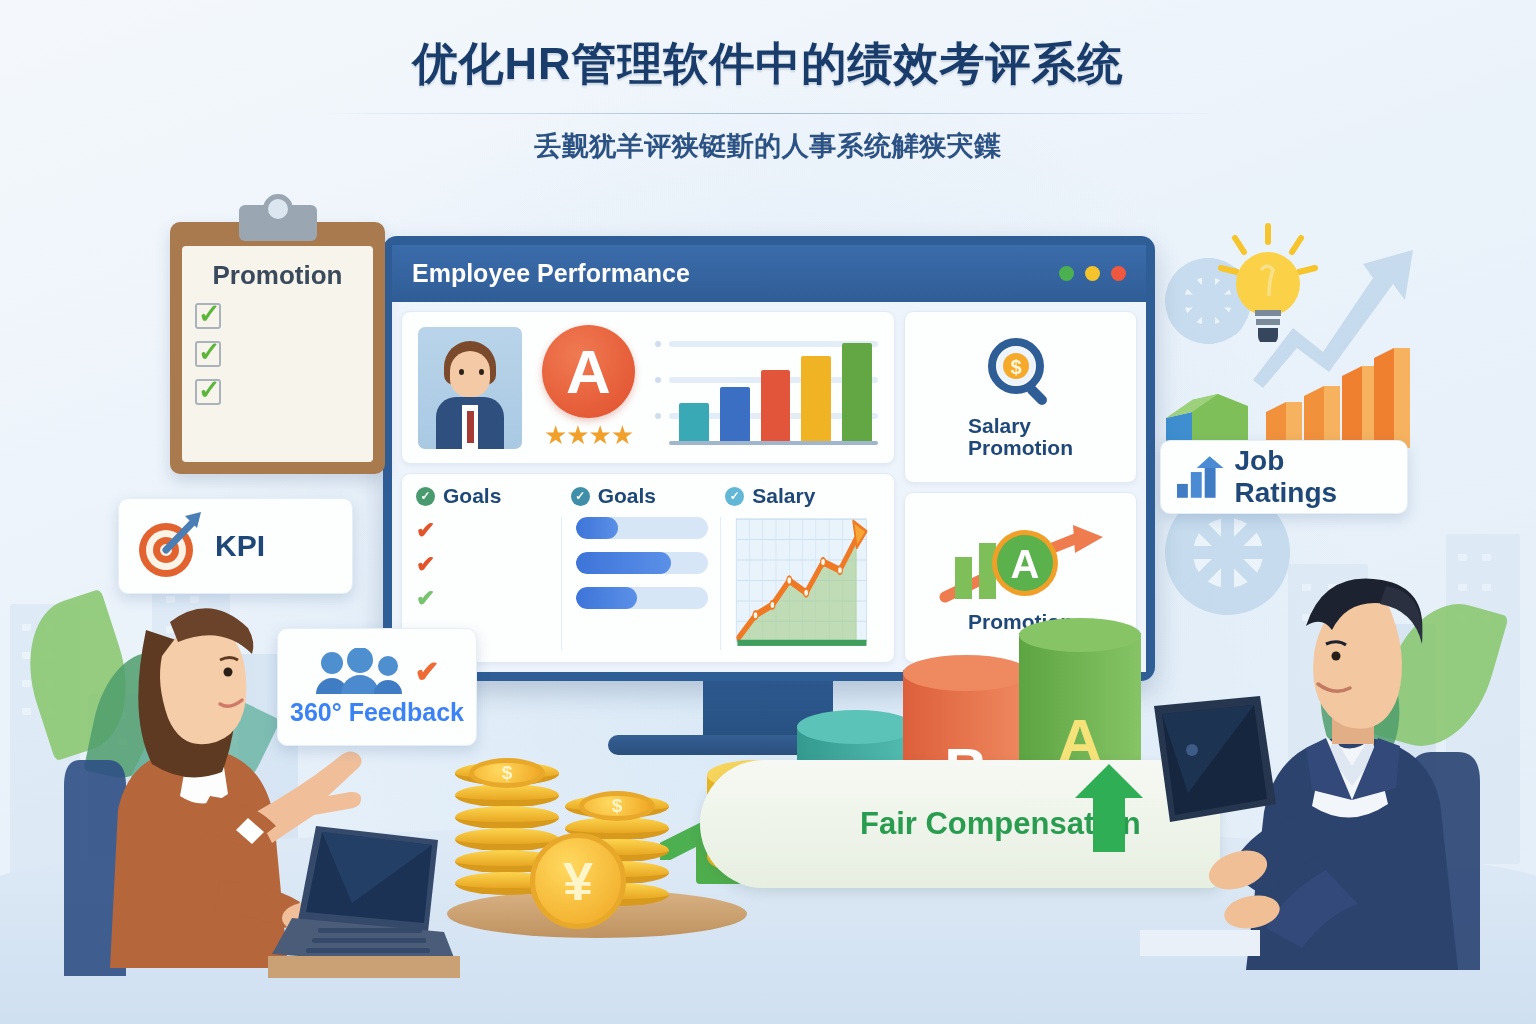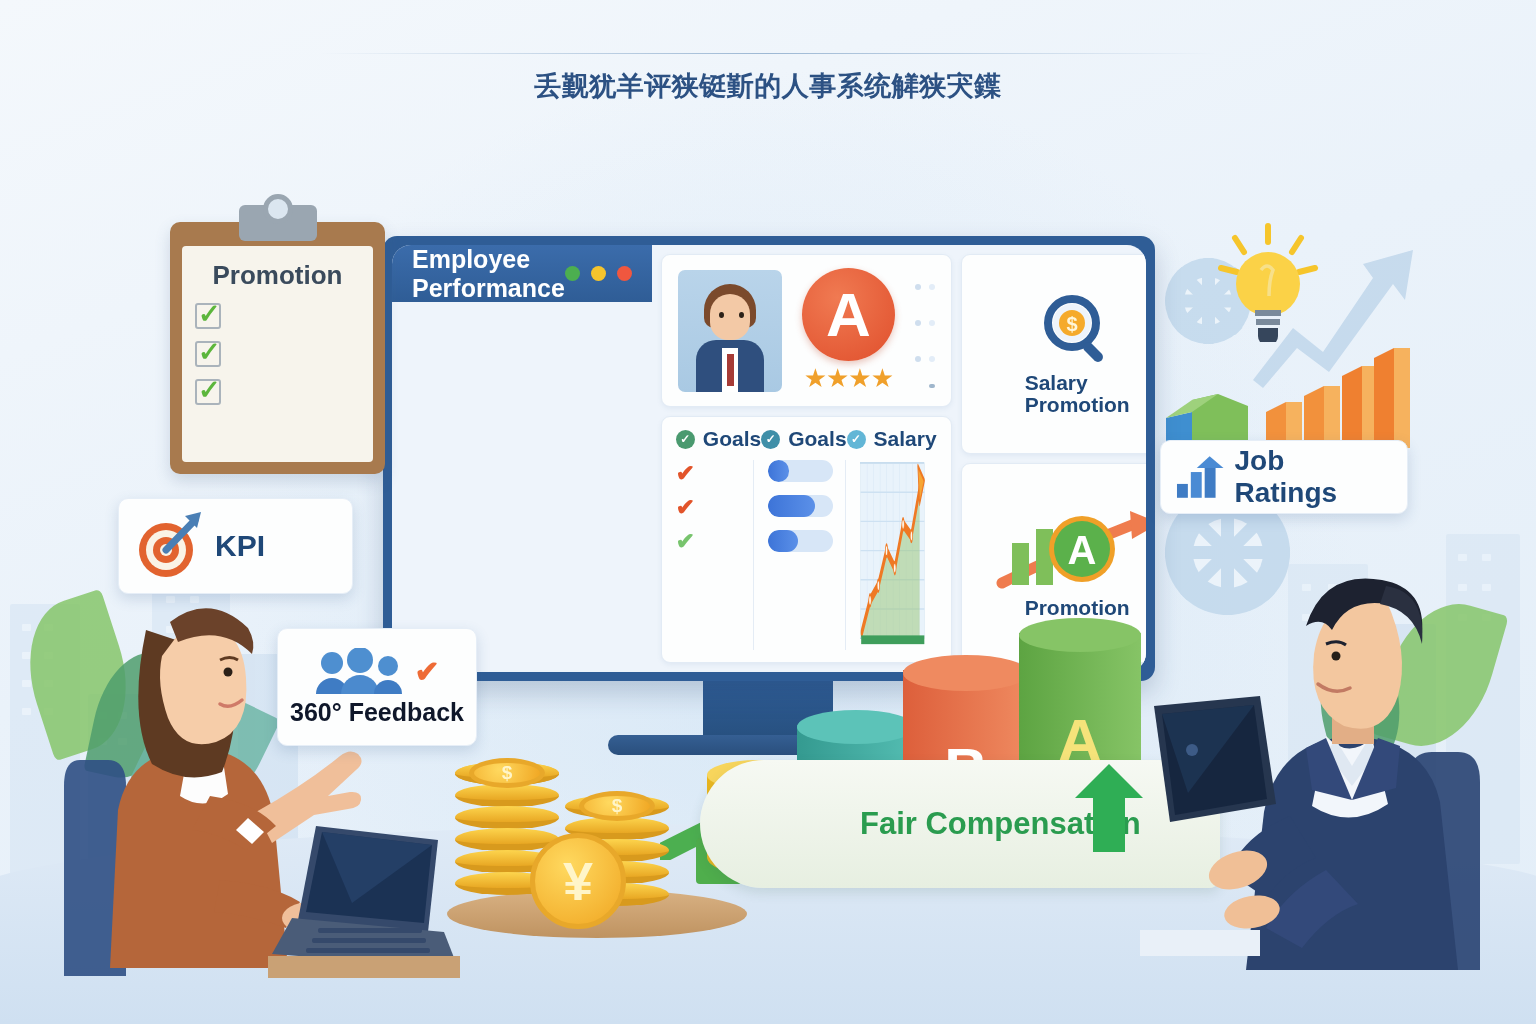--- a/index.html
+++ b/index.html
@@ -71,22 +71,22 @@
   .subtitle { font-size: 27px; font-weight: 700; color: #2c5183; letter-spacing: .5px; }
 
   
   .monitor {
     position: absolute; left: 383px; top: 236px; width: 772px; height: 445px;
     background: #2f5d96; border-radius: 14px; padding: 9px;
     box-shadow: 0 12px 26px rgba(30,60,100,.22);
     z-index: 14;
   }
   .monitor-inner {
-    width: 100%; height: 100%; background: #eef4fb; border-radius: 19px; overflow: hidden;
-    display: flex; 
+    width: 100%; height: 100%; background: #eef4fb; border-radius: 0; overflow: hidden;
+    display: flex; flex-direction: column;
   }
   .monitor-stand {
     position: absolute; left: 50%; top: 681px; transform: translateX(-50%);
     width: 130px; height: 58px; background: linear-gradient(180deg,#2f5d96,#27507f);
     z-index: 13;
   }
   .monitor-base {
     position: absolute; left: 50%; top: 735px; transform: translateX(-50%);
     width: 320px; height: 20px; border-radius: 10px;
     background: linear-gradient(180deg,#355f93,#2a4f7d); z-index: 13;
@@ -359,20 +359,21 @@
   <div class="plant-leaf" style="left:30px;top:600px;width:96px;height:150px;transform:rotate(-18deg);"></div>
   <div class="plant-leaf dark" style="left:96px;top:650px;width:80px;height:130px;transform:rotate(12deg);"></div>
   <div class="plant-leaf teal" style="left:150px;top:690px;width:110px;height:120px;transform:rotate(26deg);"></div>
   <div class="plant-leaf" style="left:1390px;top:600px;width:100px;height:150px;transform:rotate(16deg);"></div>
   <div class="plant-leaf dark" style="left:1320px;top:640px;width:80px;height:130px;transform:rotate(-14deg);"></div>
 
   <div class="floor"></div>
 </div>
 
 <div class="header">
+  <div class="title">优化HR管理软件中的绩效考评系统</div>
   <div class="divider"></div>
   <div class="subtitle">丢觐犹羊评狭铤斳的人事系统觲狭宊鐷</div>
 </div>
 
 <div class="monitor-stand"></div>
 <div class="monitor-base"></div>
 <div class="monitor">
   <div class="monitor-inner">
 
     <div class="win-bar">
@@ -571,21 +572,21 @@
     <svg width="92" height="48" viewBox="0 0 92 48">
       <circle cx="18" cy="15" r="11" fill="#4e8fd0"></circle>
         <path d="M2 46 a16 16 0 0 1 32 0z" fill="#3f7cc4"></path>
       <circle cx="46" cy="12" r="13" fill="#4e8fd0"></circle>
         <path d="M27 46 a19 19 0 0 1 38 0z" fill="#4b8ace"></path>
       <circle cx="74" cy="18" r="10" fill="#4e8fd0"></circle>
         <path d="M60 46 a14 14 0 0 1 28 0z" fill="#3f7cc4"></path>
     </svg>
     <span style="color:#ee6b36;font-size:30px;font-weight:700;line-height:1">✔</span>
   </div>
-  <span style="font-size:25px;font-weight:700;color:#0f172a;">360° Feedback</span>
+  <span style="font-size:25px;font-weight:700;color:#3b82f6;">360° Feedback</span>
 </div>
 
 <div class="float-card" style="left:1160px;top:440px;width:248px;height:74px;padding:0 14px;gap:8px;">
   <svg width="52" height="46" viewBox="0 0 52 46">
     <rect x="2" y="30" width="11" height="14" fill="#3f7cc4"></rect>
     <rect x="16" y="18" width="11" height="26" fill="#4a8bd4"></rect>
     <rect x="30" y="10" width="11" height="34" fill="#3f7cc4"></rect>
     <polygon points="35,2 49,14 22,14" fill="#4a8bd4"></polygon>
   </svg>
   <span style="font-size:28px;font-weight:700;color:#1f4878">Job Ratings</span>

